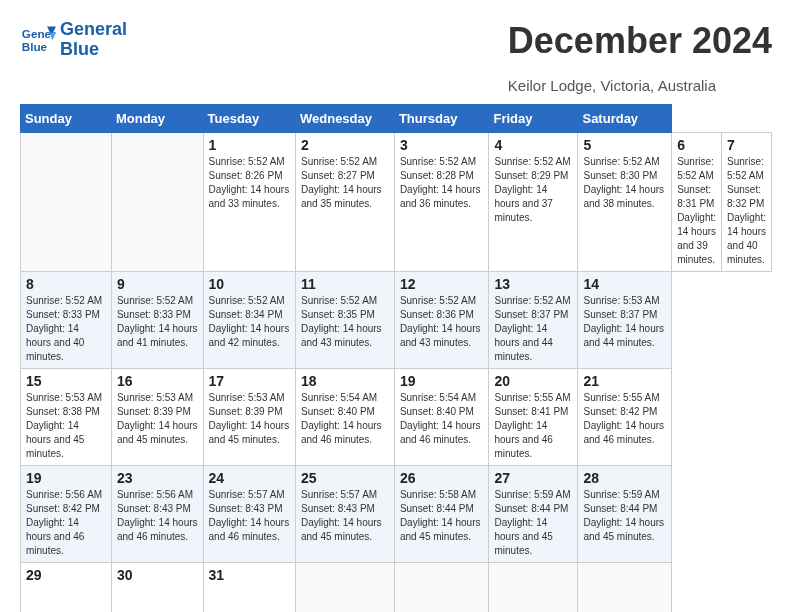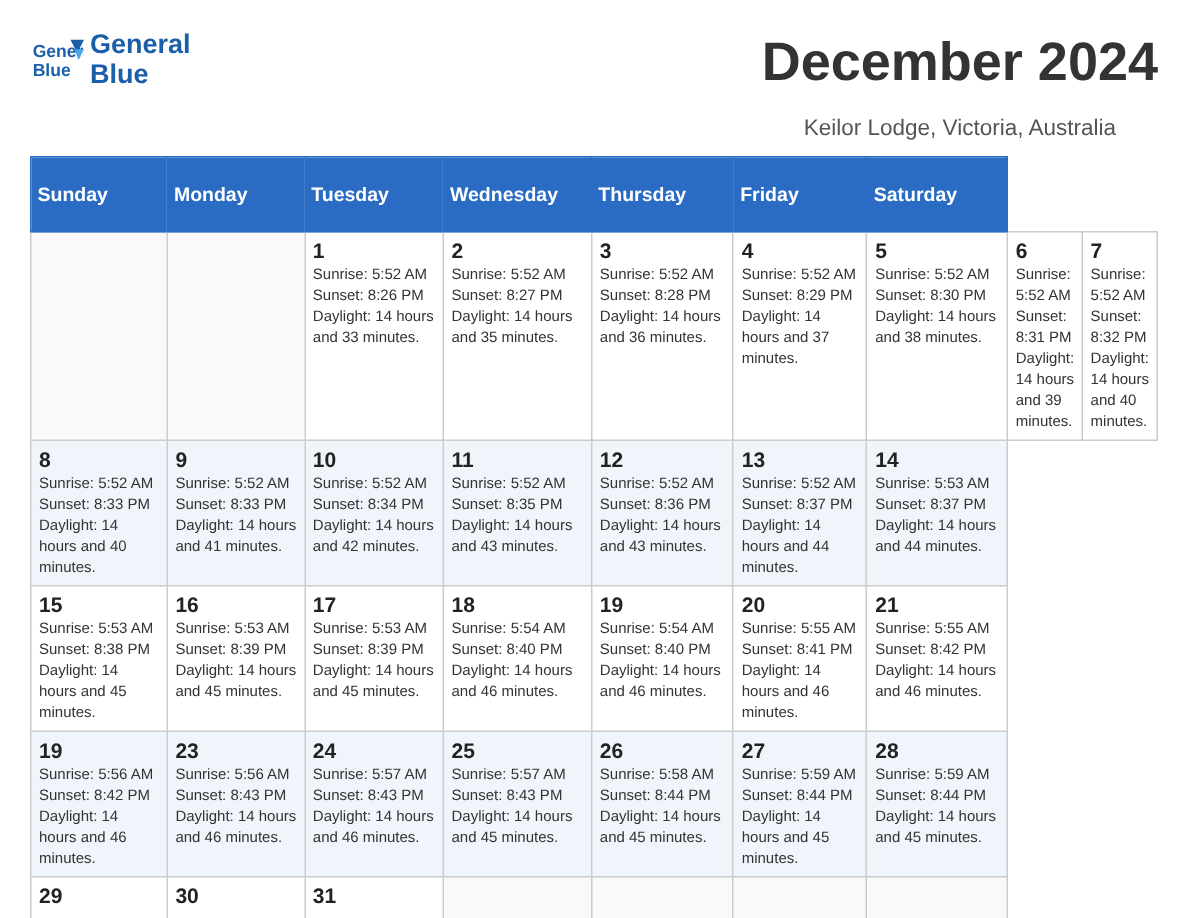--- a/index.html
+++ b/index.html
@@ -18,40 +18,40 @@
     }
     .logo {
       display: flex;
       align-items: center;
       gap: 4px;
     }
     .logo-icon {
       width: 36px;
       height: 36px;
     }
-    .title-block { text-align: center; }
+    .title-block { text-align: left; }
     .month-title {
       font-size: 36px;
       font-weight: bold;
       color: #333;
     }
     .location {
       font-size: 15px;
       color: #555;
       margin-top: 15px;
     }
     table {
       width: 100%;
       border-collapse: collapse;
       font-size: 11px;
     }
     thead th {
       background: #2a6cc4;
       color: #fff;
-      padding: 17px 4px;
+      padding: 6px 4px;
       text-align: left;
       font-size: 13px;
       font-weight: bold;
       border: 1px solid #2a6cc4;
     }
     tbody td {
       border: 1px solid #ccc;
       vertical-align: top;
       padding: 4px 5px;
       height: 80px;

